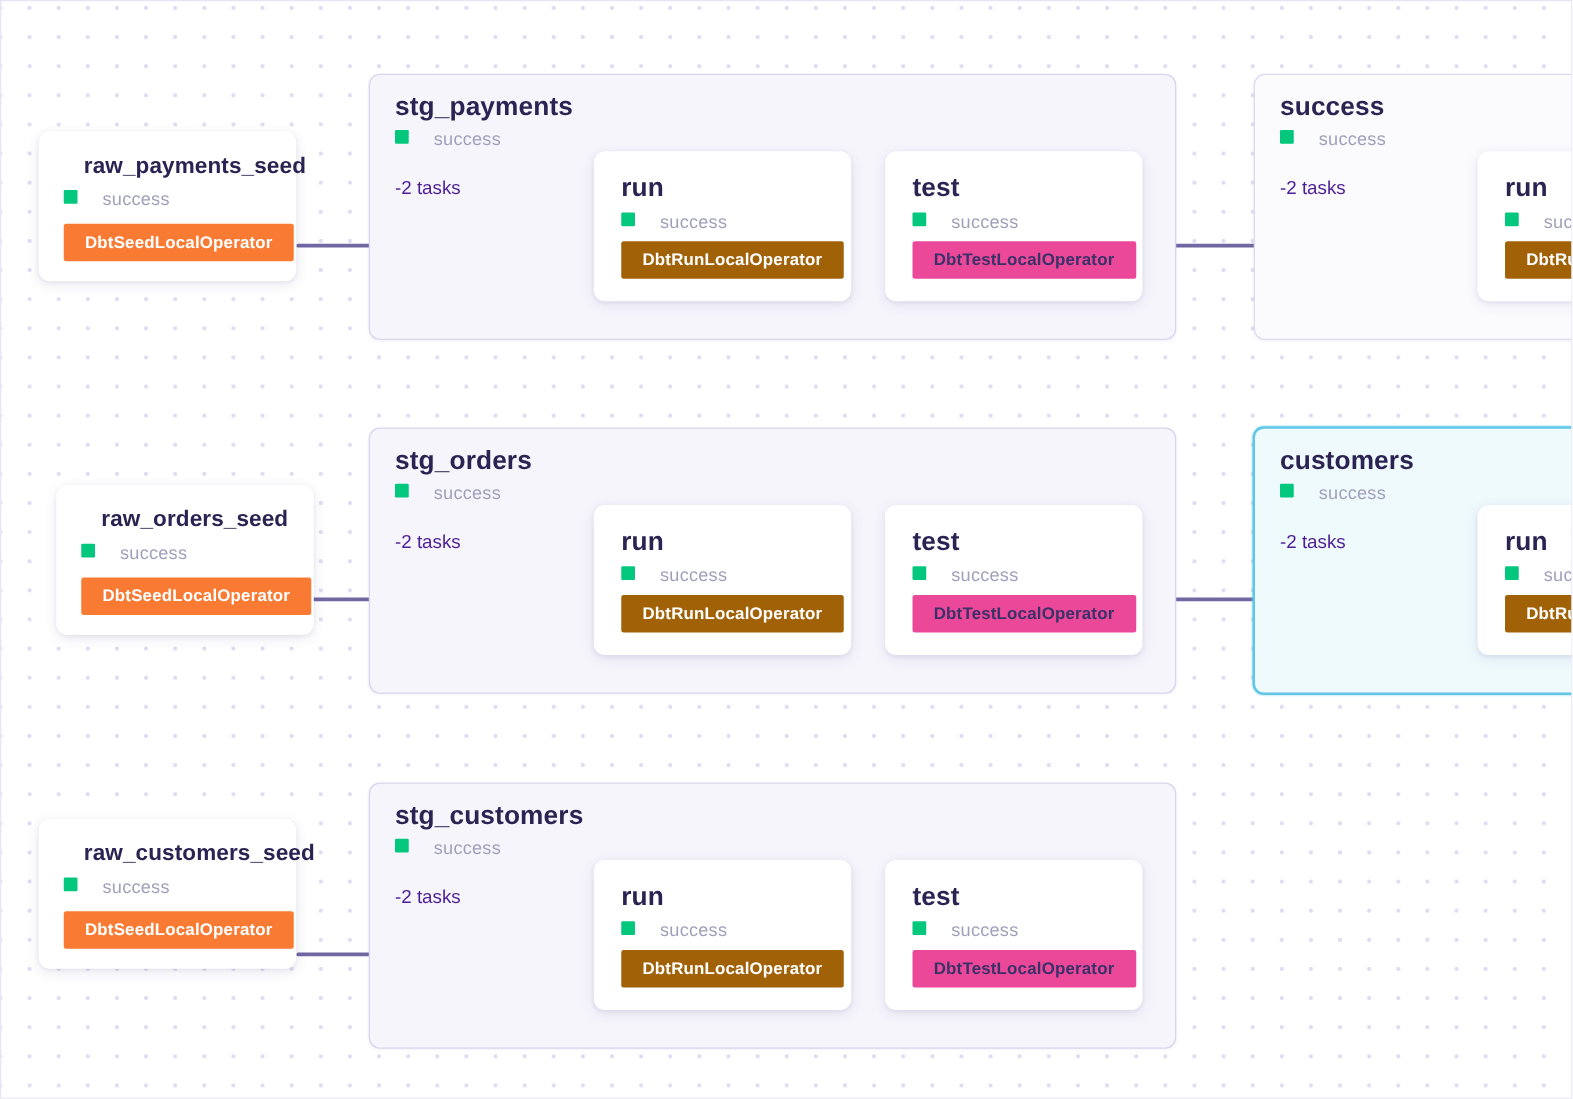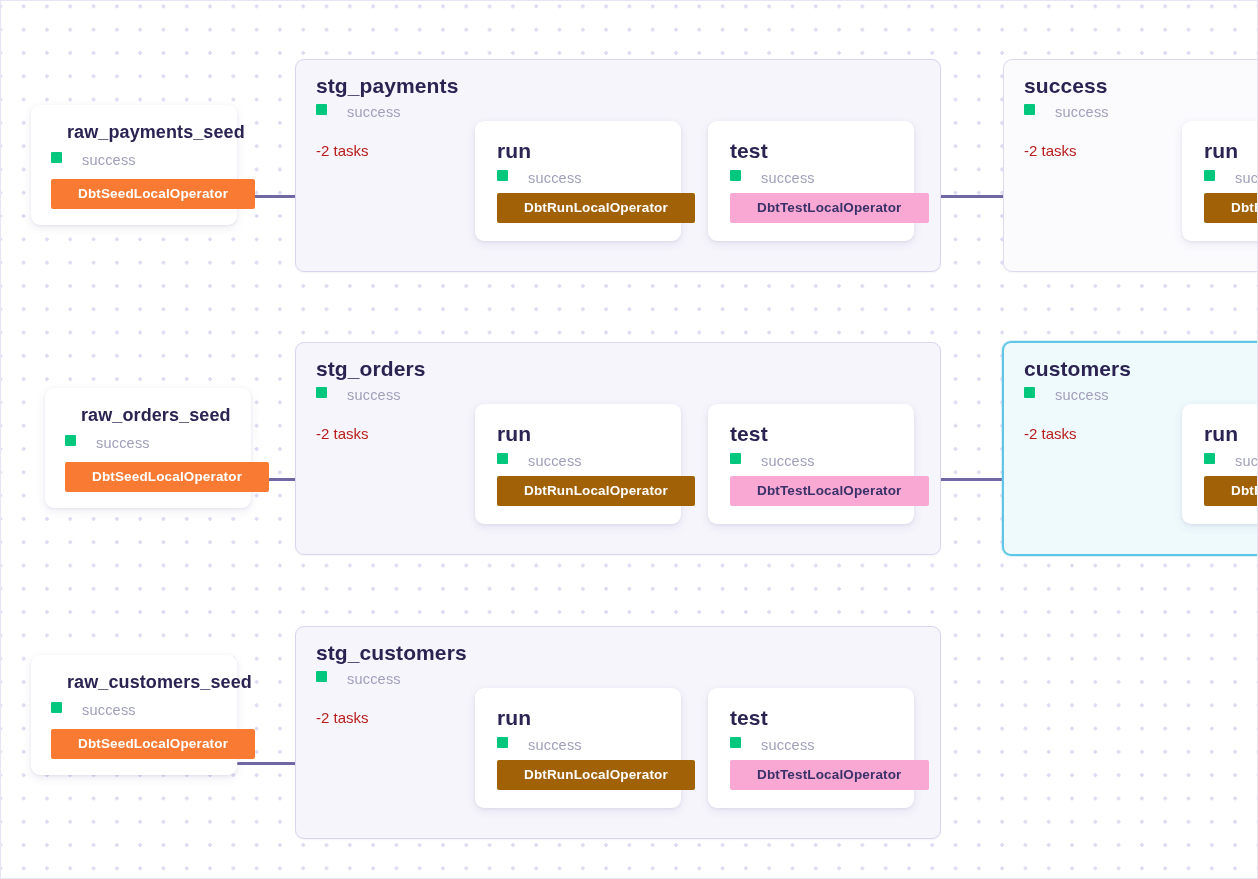--- a/index.html
+++ b/index.html
@@ -84,21 +84,21 @@
     font-size: 14.5px;
     color: #a09fbb;
     letter-spacing: .2px;
   }
 
   .tasks-link {
     position: absolute;
     left: 20px;
     top: 82px;
     font-size: 15px;
-    color: #b91c1c;
+    color: #4c1d95;
     white-space: nowrap;
     cursor: pointer;
   }
 
   
   .node {
     position: absolute;
     background: #ffffff;
     border-radius: 9px;
     box-shadow: 0 3px 10px rgba(70,60,130,.10), 0 1px 3px rgba(70,60,130,.07);
@@ -113,31 +113,31 @@
     color: #2b2352;
     white-space: nowrap;
     letter-spacing: .1px;
   }
   .node .status-row { left: 22px; top: 49px; }
 
   .op-badge {
     position: absolute;
     left: 22px;
     bottom: 18px;
-    padding: 7px 27px 8px;
+    padding: 7px 17px 8px;
     border-radius: 2px;
     font-size: 13.5px;
     font-weight: bold;
     letter-spacing: .15px;
     white-space: nowrap;
     cursor: pointer;
   }
   .op-badge.seed { background: #f97b33; color: #ffffff; }
   .op-badge.run  { background: #a16207; color: #ffffff; }
-  .op-badge.test { background: #f9a8d4; color: #3a3168; }
+  .op-badge.test { background: #ec4899; color: #3a3168; }
 
   
   .node.root .node-title { left: 20px; top: 17px; font-size: 18px; margin-left: 16px; }
   .node.root .status-row { left: 20px; top: 47px; }
   .node.root .op-badge   { left: 20px; bottom: 16px; }
 </style>
 </head>
 <body>
 
 <div id="canvas">

